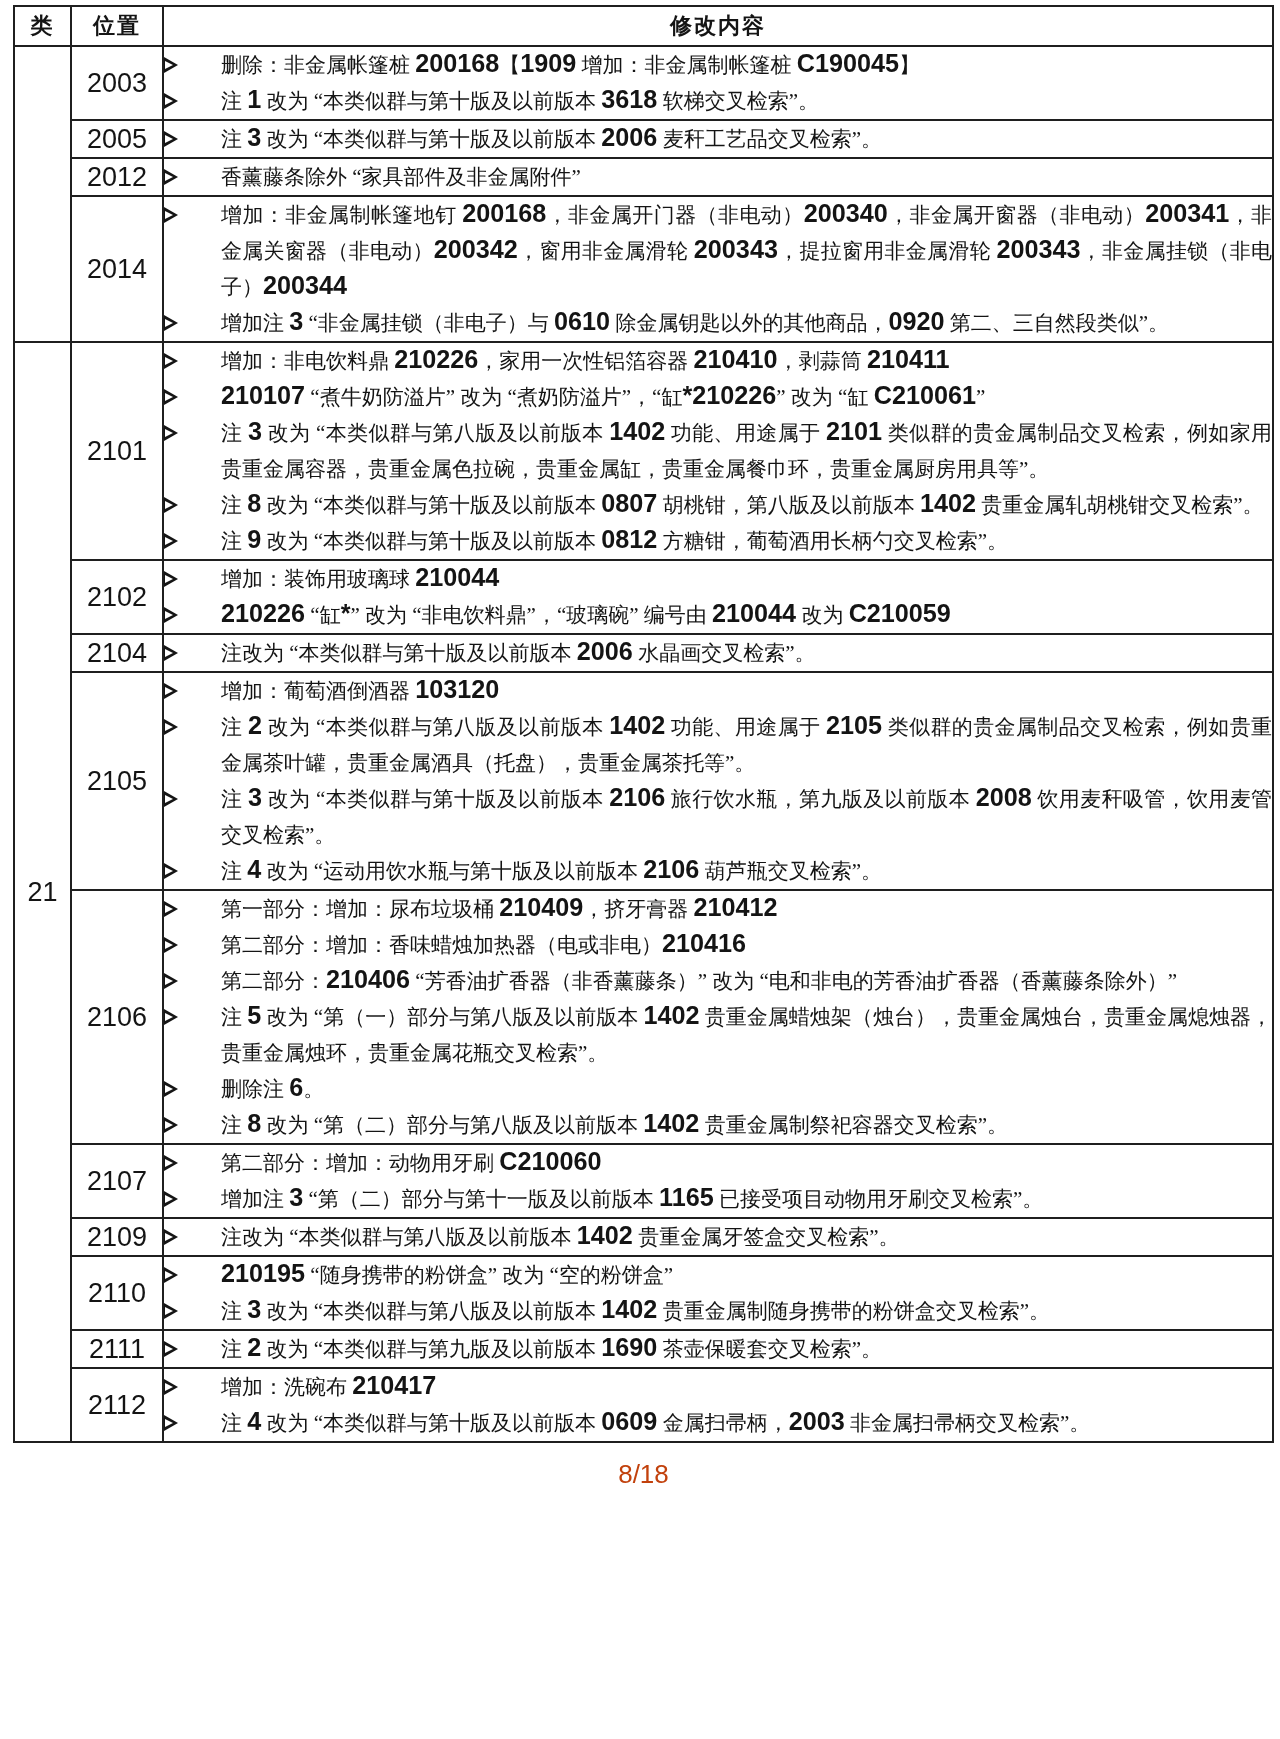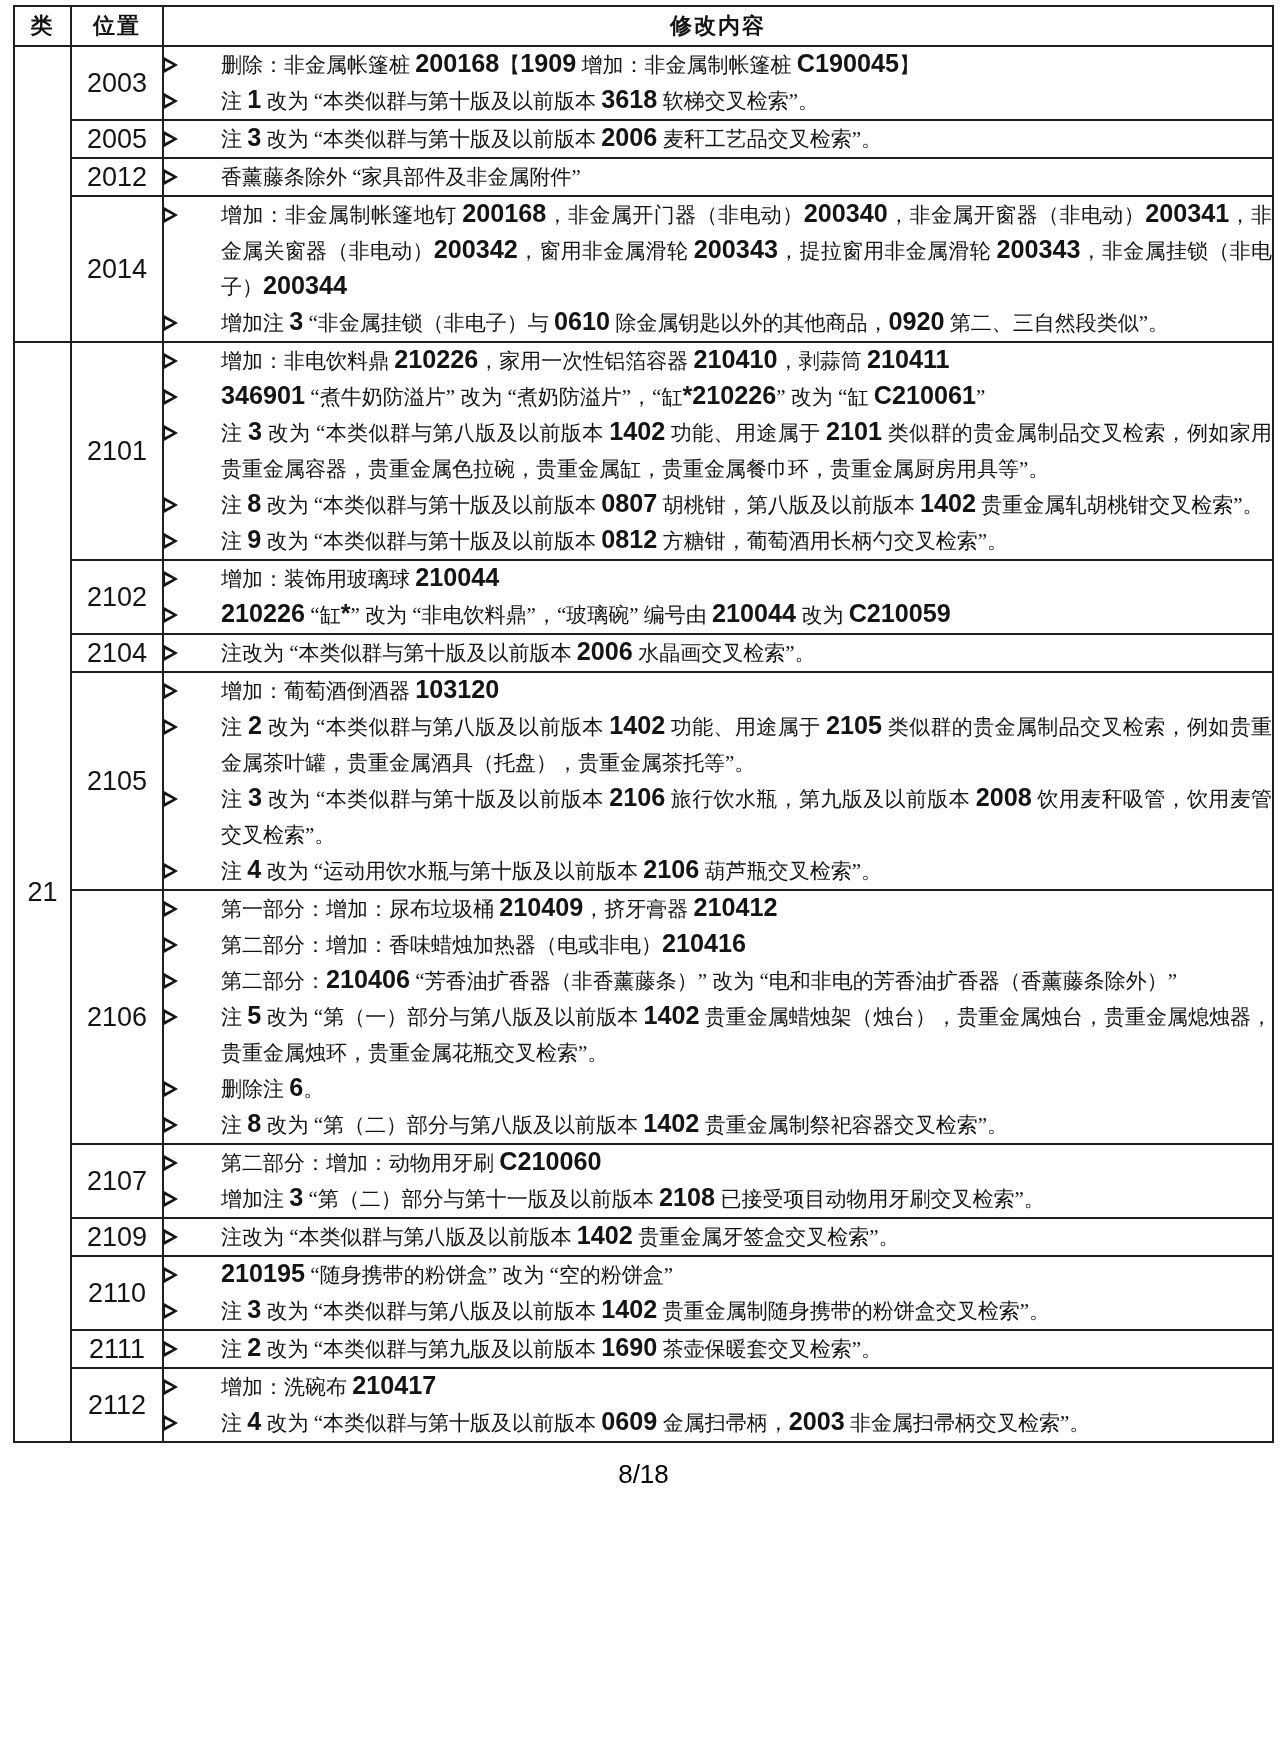--- a/index.html
+++ b/index.html
@@ -72,21 +72,21 @@
     font-weight:bold;
     font-size:1.2em;
     line-height:1;
   }
   .footer{
     width:1261px;
     margin-top:16px;
     text-align:center;
     font-family:"Liberation Sans","DejaVu Sans",sans-serif;
     font-size:26px;
-    color:#000000;
+    color:#c2410c;
   }
 </style>
 </head>
 <body>
 
 <div class="sheet">
   <table class="doc">
     <colgroup>
       <col style="width:57px">
       <col style="width:92px">
@@ -148,21 +148,21 @@
       <tr>
         <td class="cls" rowspan="10">21</td>
         <td class="pos">2101</td>
         <td class="content">
           <div class="item">
               <span class="mk"></span>
               <span class="tx">增加：非电饮料鼎 <span class="num">210226</span>，家用一次性铝箔容器 <span class="num">210410</span>，剥蒜筒 <span class="num">210411</span></span>
             </div>
           <div class="item">
               <span class="mk"></span>
-              <span class="tx"><span class="num">346901</span> “煮牛奶防溢片” 改为 “煮奶防溢片”，“缸<span class="num">*210226</span>” 改为 “缸 <span class="num">C210061</span>”</span>
+              <span class="tx"><span class="num">210107</span> “煮牛奶防溢片” 改为 “煮奶防溢片”，“缸<span class="num">*210226</span>” 改为 “缸 <span class="num">C210061</span>”</span>
             </div>
           <div class="item">
               <span class="mk"></span>
               <span class="tx">注 <span class="num">3</span> 改为 “本类似群与第八版及以前版本 <span class="num">1402</span> 功能、用途属于 <span class="num">2101</span> 类似群的贵金属制品交叉检索，例如家用贵重金属容器，贵重金属色拉碗，贵重金属缸，贵重金属餐巾环，贵重金属厨房用具等”。</span>
             </div>
           <div class="item">
               <span class="mk"></span>
               <span class="tx">注 <span class="num">8</span> 改为 “本类似群与第十版及以前版本 <span class="num">0807</span> 胡桃钳，第八版及以前版本 <span class="num">1402</span> 贵重金属轧胡桃钳交叉检索”。</span>
             </div>
           <div class="item">
@@ -245,21 +245,21 @@
       </tr>
       <tr>
         <td class="pos">2107</td>
         <td class="content">
           <div class="item">
               <span class="mk"></span>
               <span class="tx">第二部分：增加：动物用牙刷 <span class="num">C210060</span></span>
             </div>
           <div class="item">
               <span class="mk"></span>
-              <span class="tx">增加注 <span class="num">3</span> “第（二）部分与第十一版及以前版本 <span class="num">2108</span> 已接受项目动物用牙刷交叉检索”。</span>
+              <span class="tx">增加注 <span class="num">3</span> “第（二）部分与第十一版及以前版本 <span class="num">1165</span> 已接受项目动物用牙刷交叉检索”。</span>
             </div>
         </td>
       </tr>
       <tr>
         <td class="pos">2109</td>
         <td class="content">
           <div class="item">
               <span class="mk"></span>
               <span class="tx">注改为 “本类似群与第八版及以前版本 <span class="num">1402</span> 贵重金属牙签盒交叉检索”。</span>
             </div>

